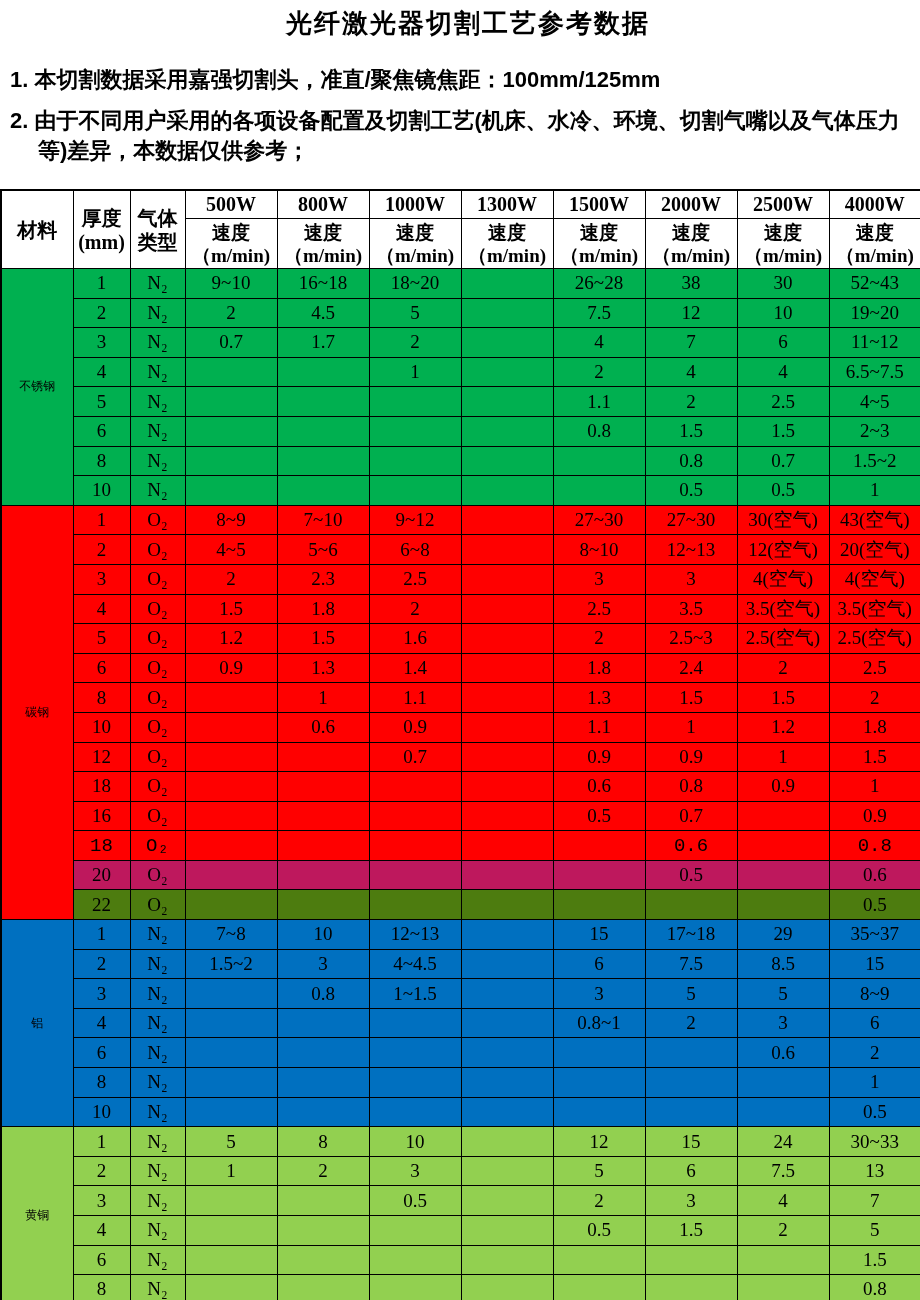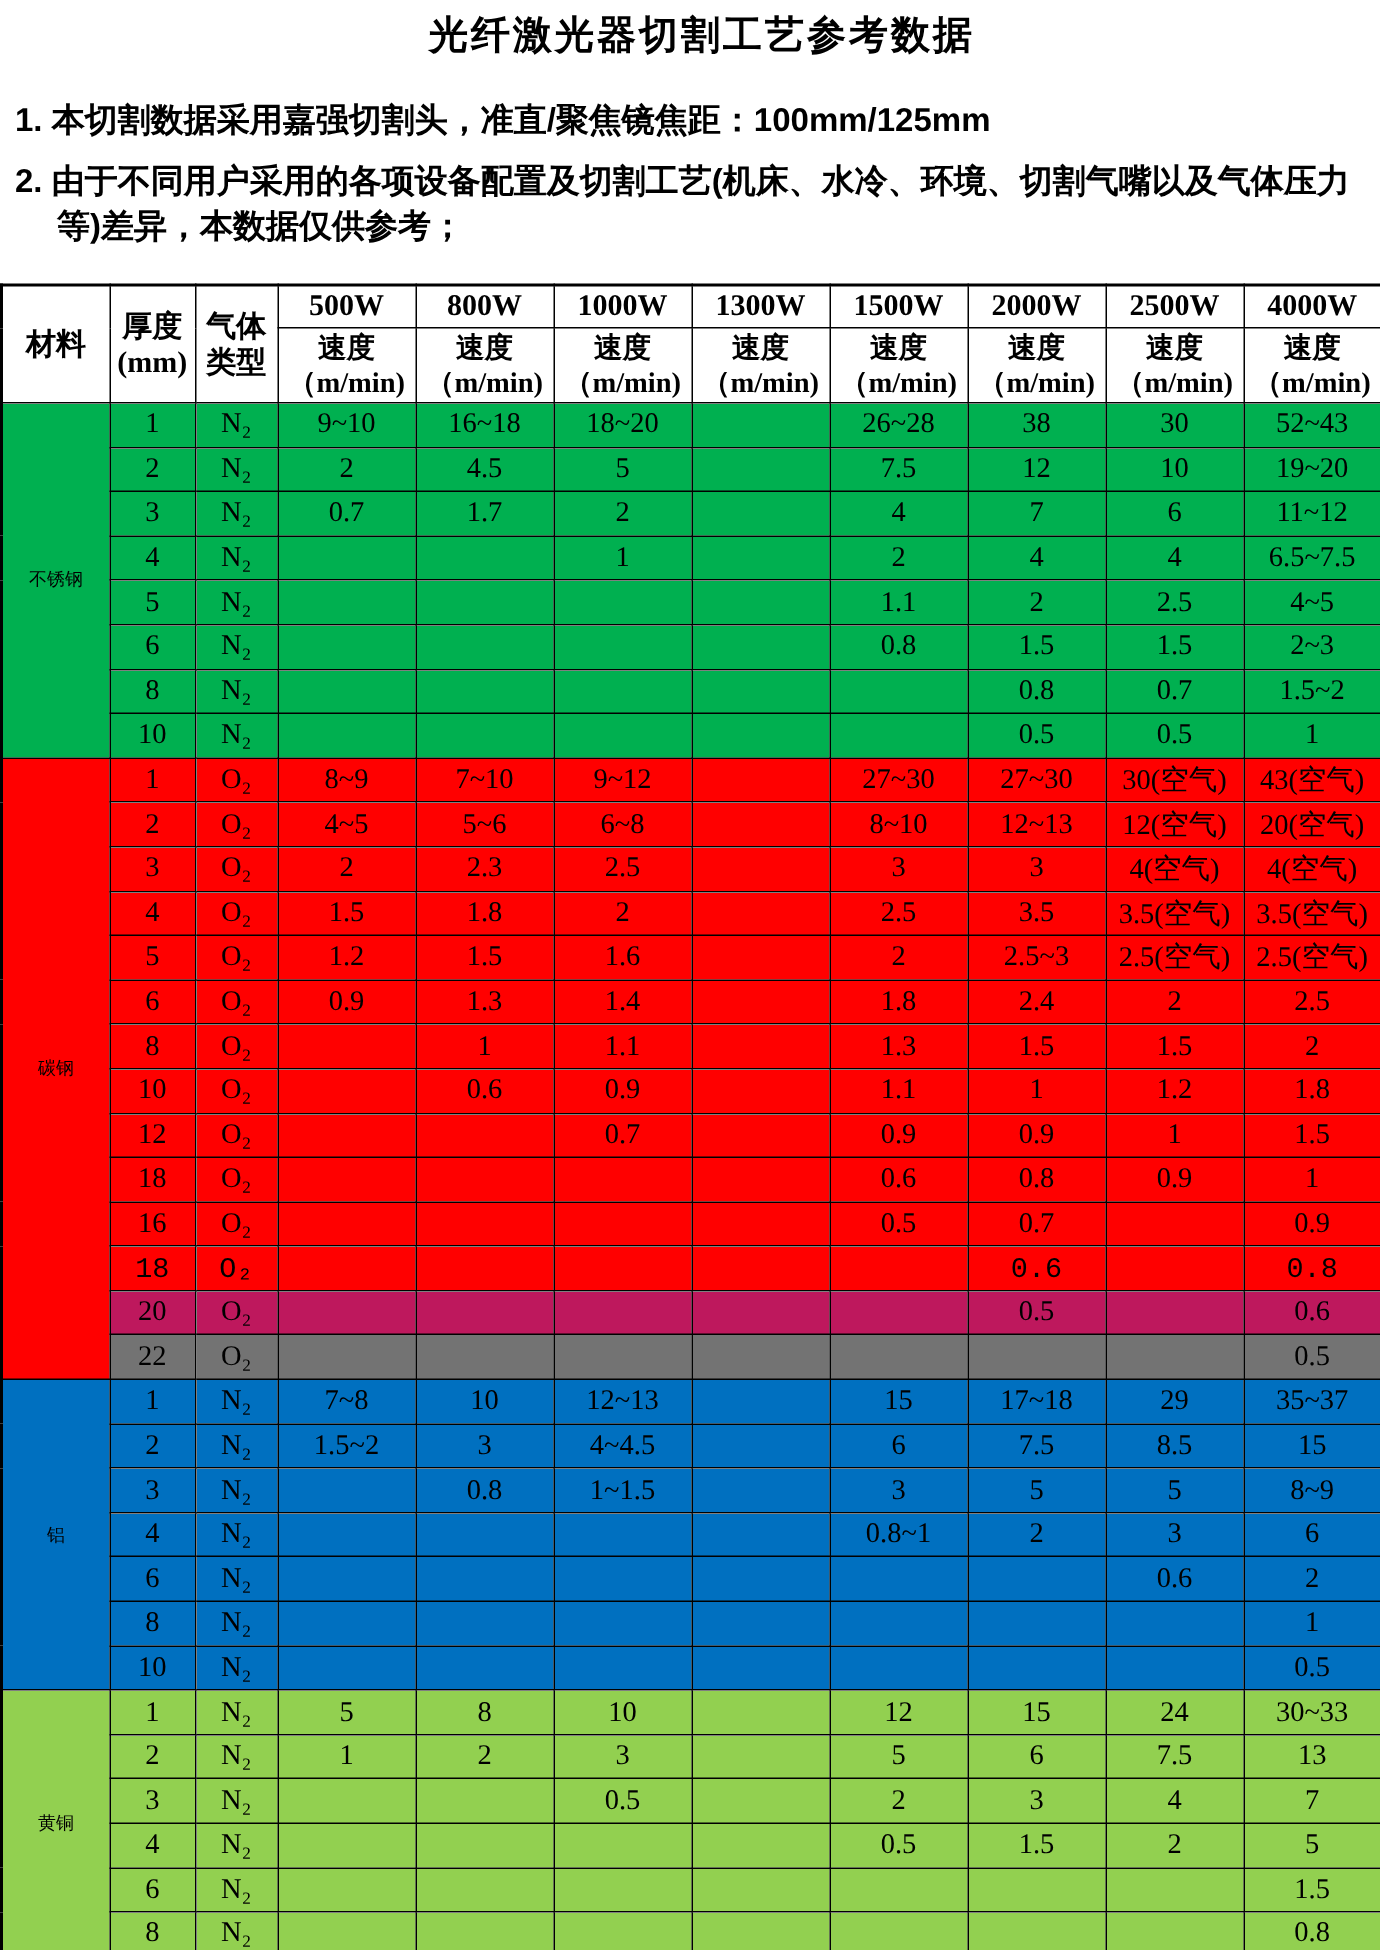--- a/index.html
+++ b/index.html
@@ -402,21 +402,21 @@
           <td>O₂</td>
           <td></td>
           <td></td>
           <td></td>
           <td></td>
           <td></td>
           <td>0.5</td>
           <td></td>
           <td>0.6</td>
         </tr>
-        <tr style="background-color: #737373;">
+        <tr style="background-color: #4d7c0f;">
           <td>22</td>
           <td>O₂</td>
           <td></td>
           <td></td>
           <td></td>
           <td></td>
           <td></td>
           <td></td>
           <td></td>
           <td>0.5</td>

